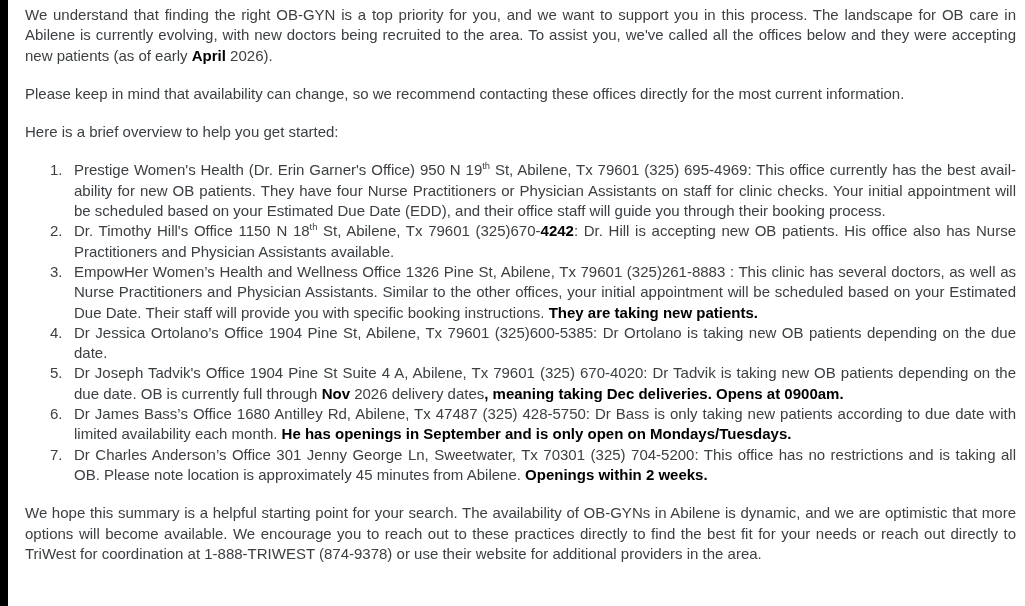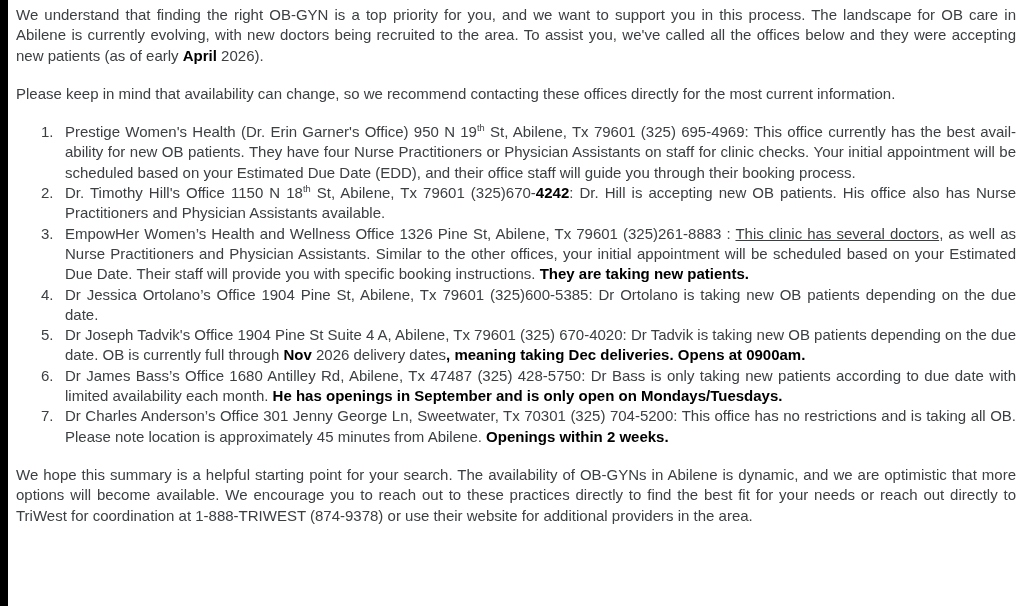--- a/index.html
+++ b/index.html
@@ -17,21 +17,21 @@
     position: relative;
     overflow: hidden;
   }
   .left-bar {
     position: absolute;
     left: 0; top: 0;
     width: 8px; height: 606px;
     background: #000000;
   }
   .content {
-    padding: 5px 9px 0 16px;
+    padding: 5px 9px 0 25px;
   }
   .para {
     margin: 0 0 18px 0;
     text-align: justify;
   }
   .office-list {
     margin: 0 0 18px 0;
     padding: 0;
   }
   .office-item {
@@ -47,32 +47,32 @@
   sup.seg-sup {
     font-size: 0.62em;
     line-height: 0;
     vertical-align: super;
   }
   .seg-emphasis {
     color: #000000;
     font-weight: bold;
   }
   .seg-underline {
-    text-decoration: underline;
   }
 </style>
 </head>
 <body>
 
 <div class="left-bar"></div>
 
 <div class="content">
   <div id="intro">
       <p class="para"><span>We understand that finding the right OB-GYN is a top priority for you, and we want to support you in this process. The landscape for OB care in Abilene is currently evolving, with new doctors being recruited to the area. To assist you, we've called all the offices below and they were accepting new patients (as of early </span><span class="seg-emphasis">April</span><span> 2026).</span></p>
       <p class="para"><span>Please keep in mind that availability can change, so we recommend contacting these offices directly for the most current information.</span></p>
+      <p class="para"><span>Here is a brief overview to help you get started:</span></p>
     </div>
   <div id="office-list" class="office-list">
       <div class="office-item"><span class="office-num">1.</span><span><span>Prestige Women's Health (Dr. Erin Garner's Office) 950 N 19</span><sup class="seg-sup">th</sup><span> St, Abilene, Tx 79601 (325) 695-4969: This office currently has the best avail­ability for new OB patients. They have four Nurse Practitioners or Physician Assistants on staff for clinic checks. Your initial appointment will be scheduled based on your Estimated Due Date (EDD), and their office staff will guide you through their booking process.</span></span></div>
       <div class="office-item"><span class="office-num">2.</span><span><span>Dr. Timothy Hill's Office 1150 N 18</span><sup class="seg-sup">th</sup><span> St, Abilene, Tx 79601 (325)670-</span><span class="seg-emphasis">4242</span><span>: Dr. Hill is accepting new OB patients. His office also has Nurse Practitioners and Physician Assistants available.</span></span></div>
       <div class="office-item"><span class="office-num">3.</span><span><span>EmpowHer Women’s Health and Wellness Office 1326 Pine St, Abilene, Tx 79601 (325)261-8883 : </span><span class="seg-underline">This clinic has several doctors</span><span>, as well as Nurse Practitioners and Physician Assistants. Similar to the other offices, your initial appointment will be scheduled based on your Estimated Due Date. Their staff will provide you with specific booking instructions. </span><span class="seg-emphasis">They are taking new patients.</span></span></div>
       <div class="office-item"><span class="office-num">4.</span><span><span>Dr Jessica Ortolano’s Office 1904 Pine St, Abilene, Tx 79601 (325)600-5385: Dr Ortolano is taking new OB patients depending on the due date.</span></span></div>
       <div class="office-item"><span class="office-num">5.</span><span><span>Dr Joseph Tadvik's Office 1904 Pine St Suite 4 A, Abilene, Tx 79601 (325) 670-4020: Dr Tadvik is taking new OB patients depending on the due date. OB is currently full through </span><span class="seg-emphasis">Nov</span><span> 2026 delivery dates</span><span class="seg-emphasis">, meaning taking Dec deliveries. Opens at 0900am.</span></span></div>
       <div class="office-item"><span class="office-num">6.</span><span><span>Dr James Bass’s Office 1680 Antilley Rd, Abilene, Tx 47487 (325) 428-5750: Dr Bass is only taking new patients according to due date with limited availability each month. </span><span class="seg-emphasis">He has openings in September and is only open on Mondays/Tuesdays.</span></span></div>
       <div class="office-item"><span class="office-num">7.</span><span><span>Dr Charles Anderson’s Office 301 Jenny George Ln, Sweetwater, Tx 70301 (325) 704-5200: This office has no restrictions and is taking all OB. Please note location is approximately 45 minutes from Abilene. </span><span class="seg-emphasis">Openings within 2 weeks.</span></span></div>
     </div>

